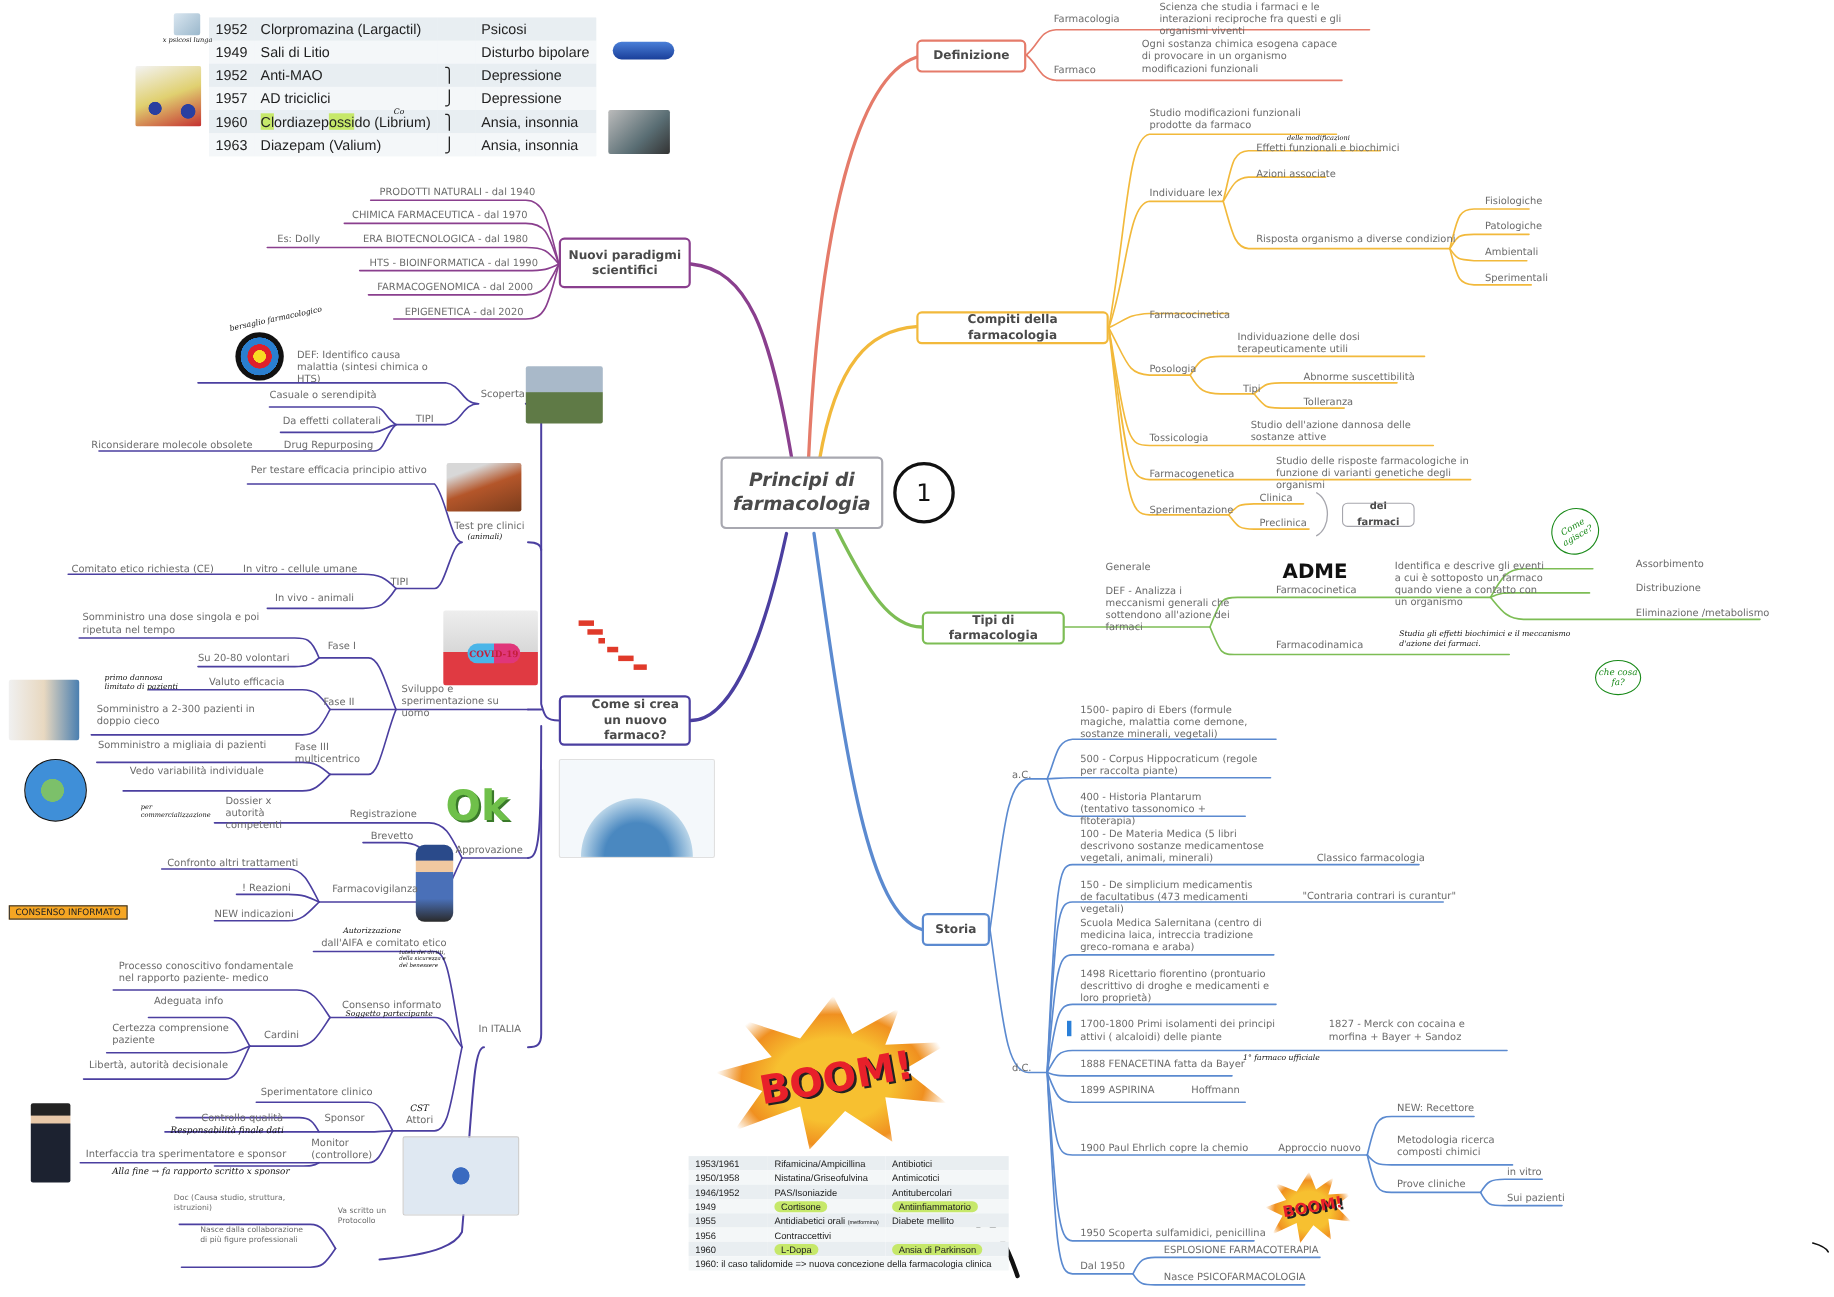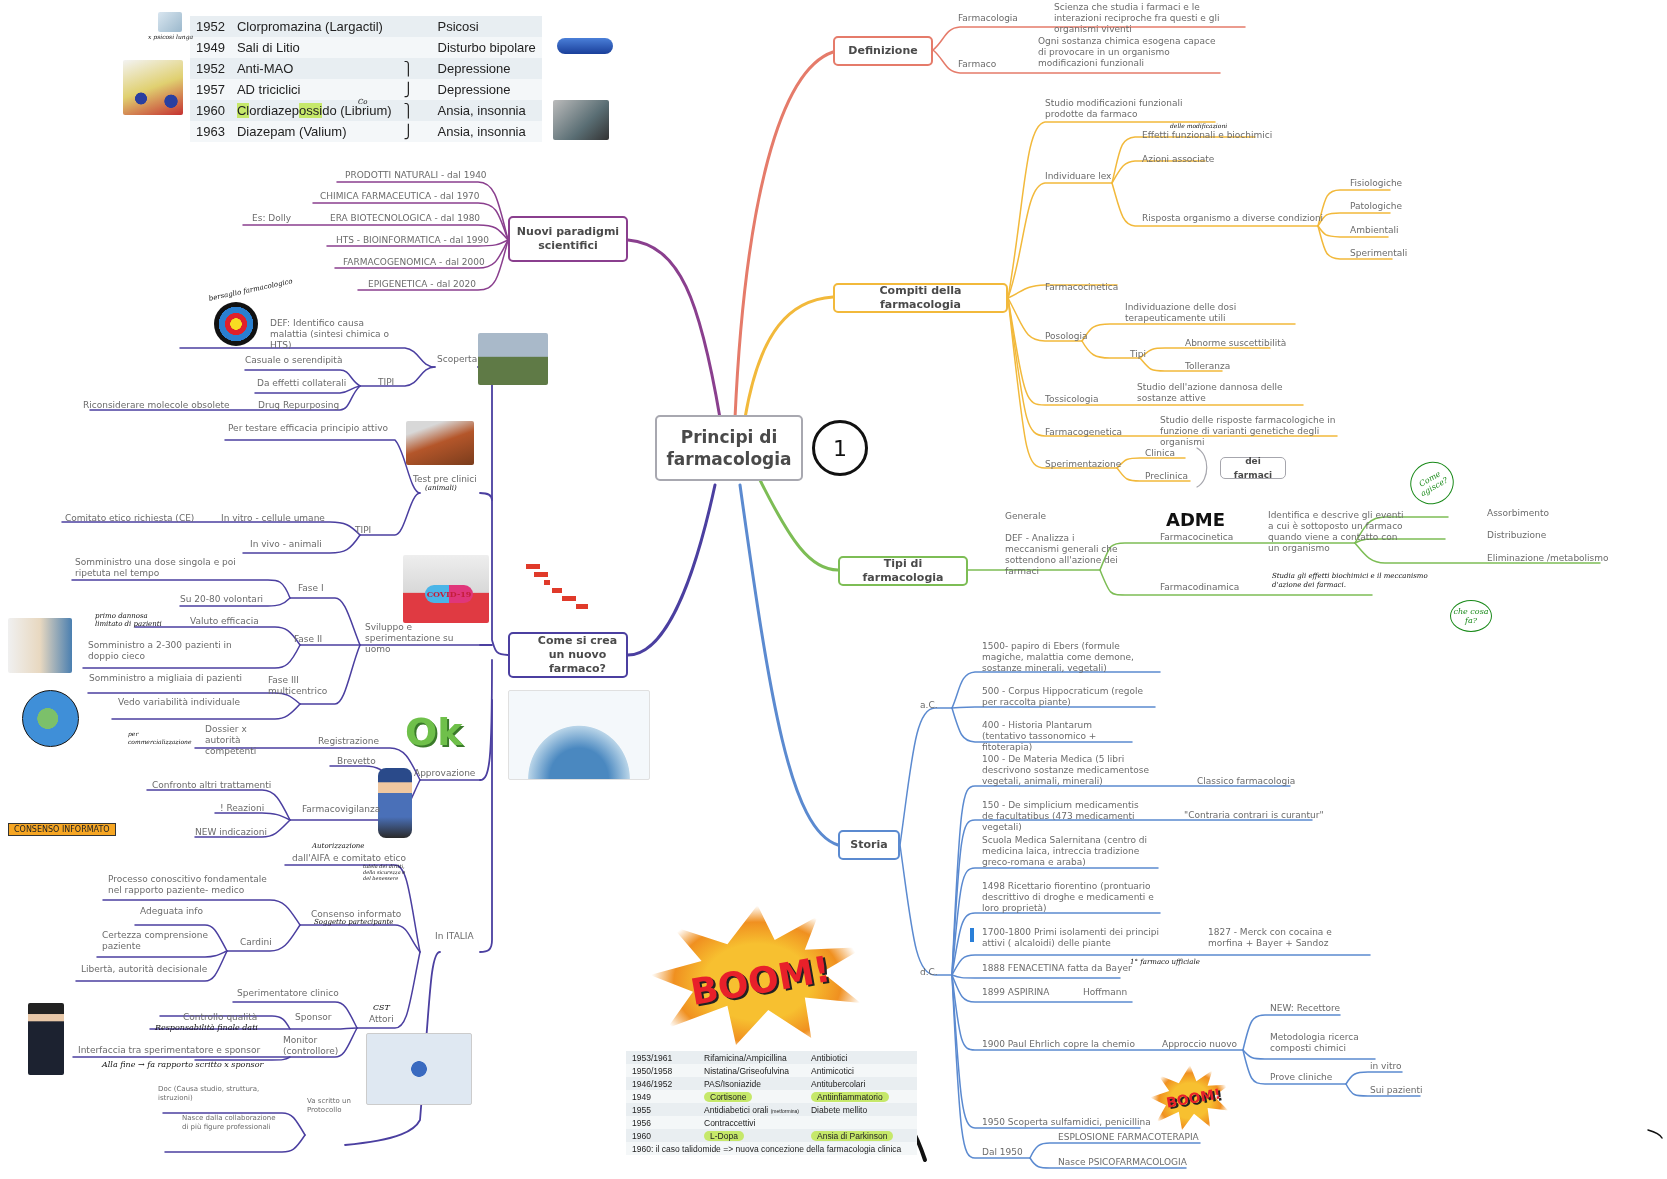--- a/index.html
+++ b/index.html
@@ -235,21 +235,21 @@
 <div class="img" style="left:366px;top:1033px;width:104px;height:70px;background:radial-gradient(circle,#3a6ac0 12%,#dfe8f2 13%);border:1px solid #ccc;"></div>
 <div class="img" style="left:522px;top:560px;width:80px;height:55px;background:
   linear-gradient(#e03a2a,#e03a2a) 4px 4px/14px 5px no-repeat,
   linear-gradient(#e03a2a,#e03a2a) 12px 12px/14px 5px no-repeat,
   linear-gradient(#e03a2a,#e03a2a) 22px 20px/6px 5px no-repeat,
   linear-gradient(#e03a2a,#e03a2a) 30px 28px/10px 5px no-repeat,
   linear-gradient(#e03a2a,#e03a2a) 40px 36px/14px 5px no-repeat,
   linear-gradient(#e03a2a,#e03a2a) 54px 44px/12px 5px no-repeat,#fff;"></div>
 <div class="img" style="left:508px;top:690px;width:140px;height:88px;background:radial-gradient(ellipse 60% 100% at 50% 100%,#4a88c0 35%,#b8d4e8 60%,#f4f8fb 61%);border:1px solid #e0e0e0;"></div>
 
-<div class="node root" style="left:655px;top:415px;width:148px;height:66px;">Principi di farmacologia</div>
+<div class="node root" style="left:655px;top:415px;width:148px;height:66px;font-style:italic;">Principi di farmacologia</div>
 <div class="circle1">1</div>
 
 <div class="node" style="left:833px;top:36px;width:100px;height:30px;border-color:#e57b6a;">Definizione</div>
 <div class="node" style="left:833px;top:283px;width:175px;height:30px;border-color:#f2b93b;">Compiti della farmacologia</div>
 <div class="node" style="left:838px;top:556px;width:130px;height:30px;border-color:#7dbd55;text-align:center;">Tipi di farmacologia</div>
 <div class="node" style="left:838px;top:830px;width:62px;height:30px;border-color:#5b8ad0;">Storia</div>
 <div class="node" style="left:508px;top:216px;width:120px;height:46px;border-color:#8a3f8e;">Nuovi paradigmi scientifici</div>
 <div class="node" style="left:508px;top:632px;width:120px;height:46px;border-color:#4b3fa0;padding-left:25px;">Come si crea un nuovo farmaco?</div>
 
 <span class="t" style="left:958px;top:13px">Farmacologia</span>

